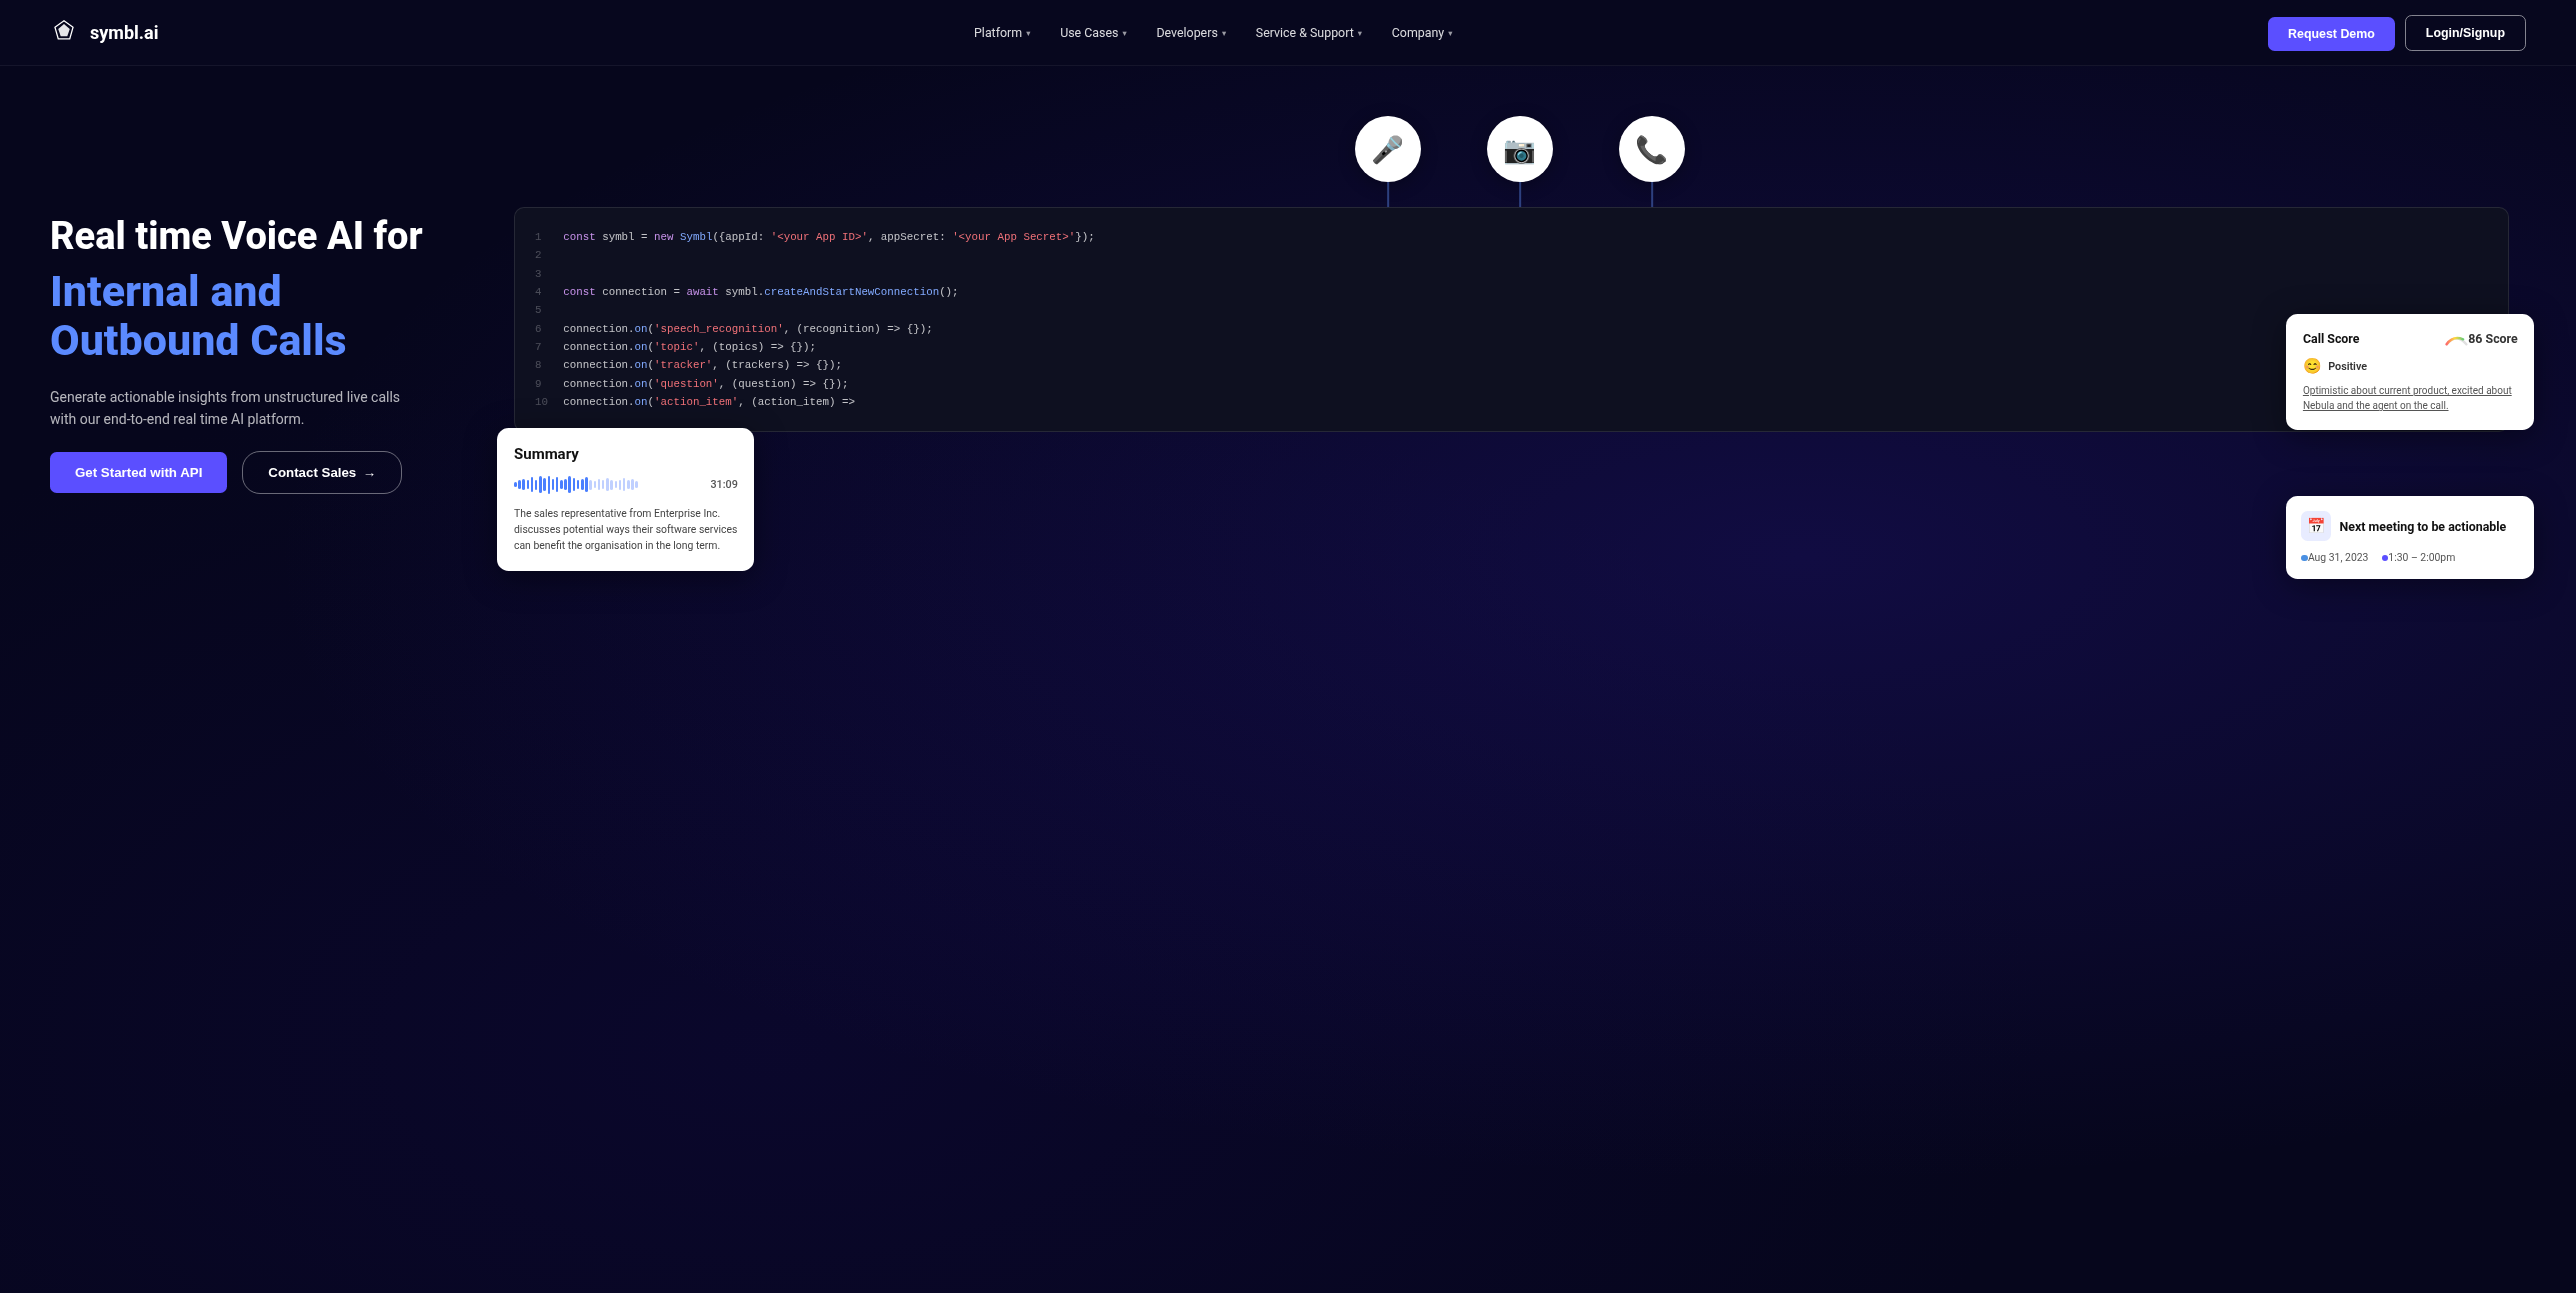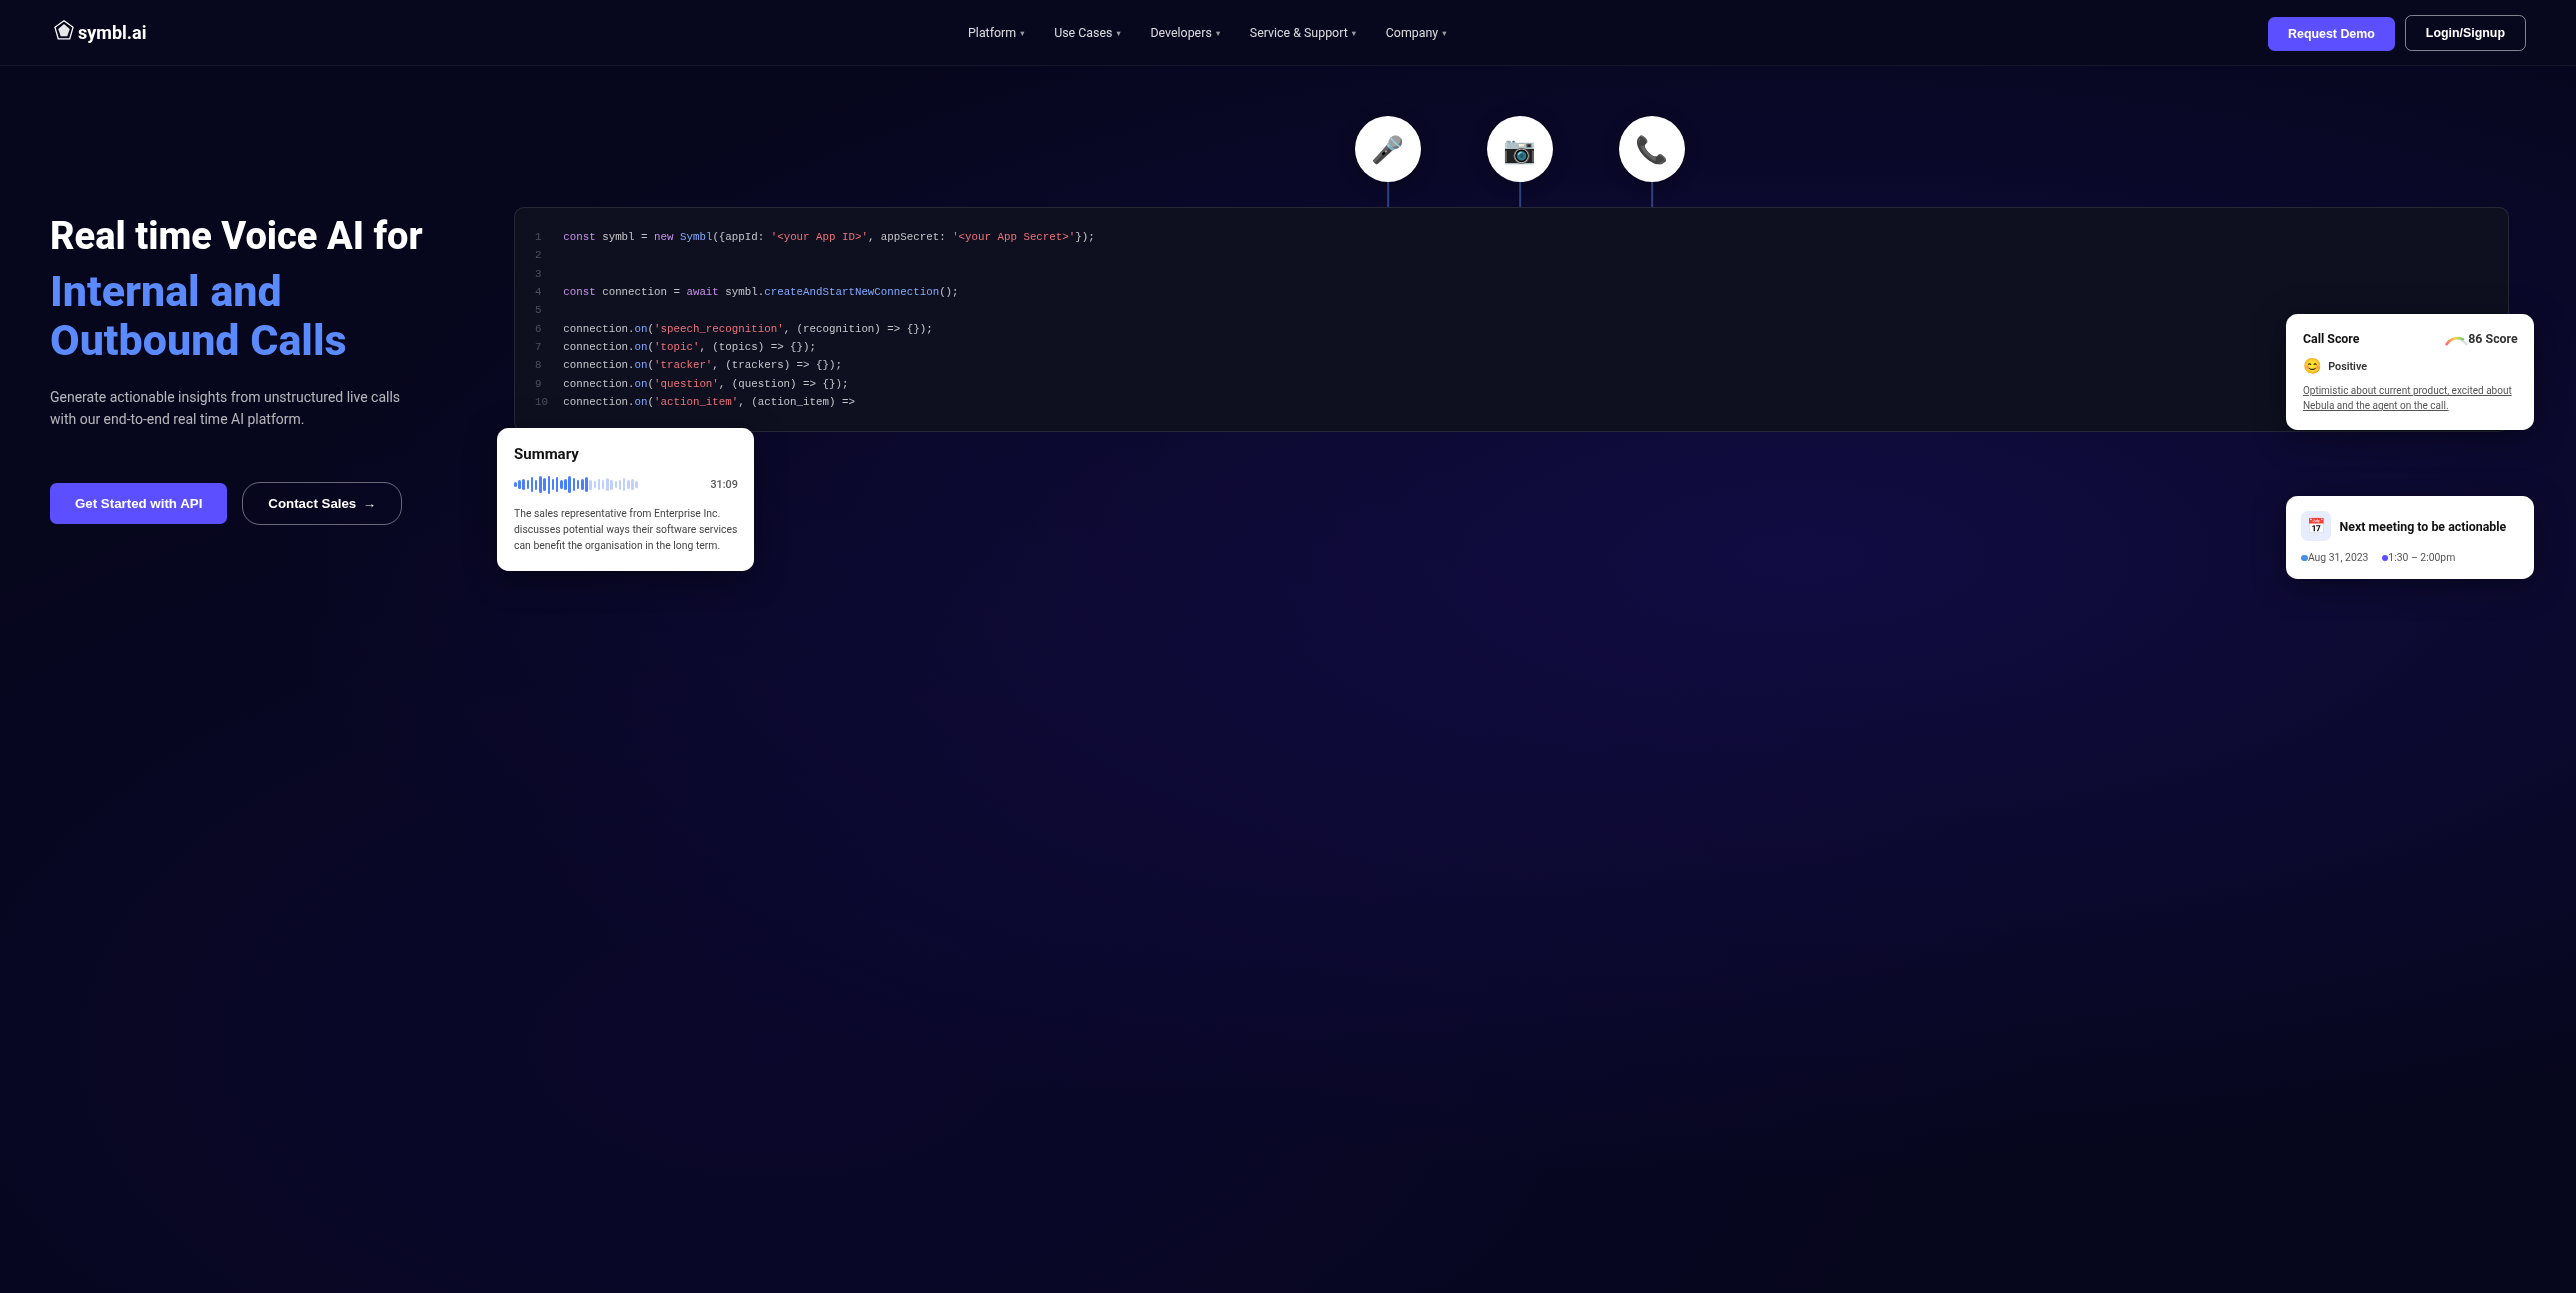--- a/index.html
+++ b/index.html
@@ -20,21 +20,21 @@
       height: 66px;
       background: #07071e;
       border-bottom: 0.8px solid rgba(255,255,255,0.06);
       position: sticky;
       top: 0;
       z-index: 100;
     }
     .nav-logo {
       display: flex;
       align-items: center;
-      gap: 0;
+      gap: 12px;
       font-size: 18px;
       font-weight: 700;
       color: #fff;
       white-space: nowrap;
     }
     .logo-icon {
       width: 28px;
       height: 28px;
     }
     .nav-links {
@@ -119,21 +119,21 @@
       font-size: 43px;
       font-weight: 800;
       line-height: 1.15;
       display: block;
       margin-bottom: 20px;
     }
     .hero-subtitle {
       font-size: 14px;
       color: rgba(255,255,255,0.7);
       line-height: 1.6;
-      margin-bottom: 51px;
+      margin-bottom: 20px;
       max-width: 364px;
     }
     .hero-buttons {
       display: flex;
       gap: 15px;
       align-items: center;
     }
     .btn-get-started {
       background: #5b4fff;
       color: #fff;

